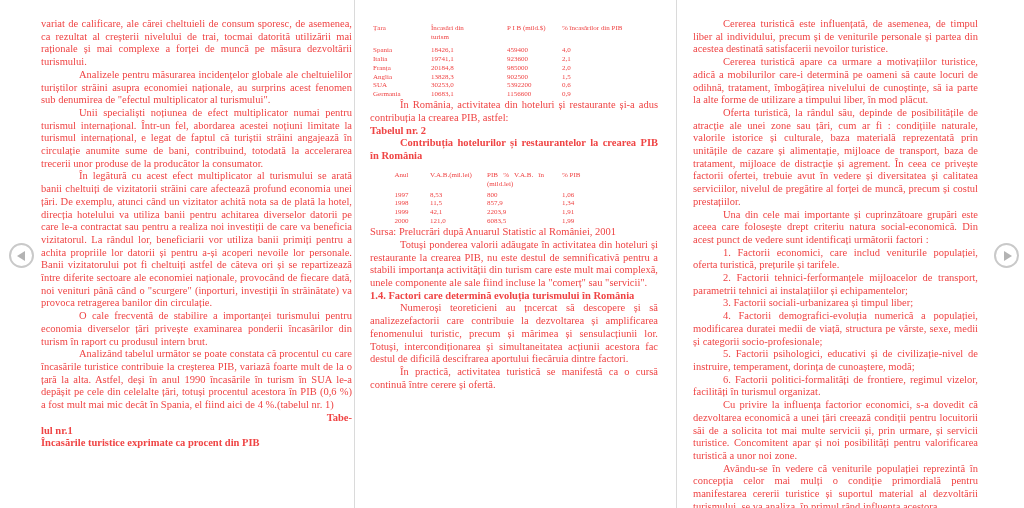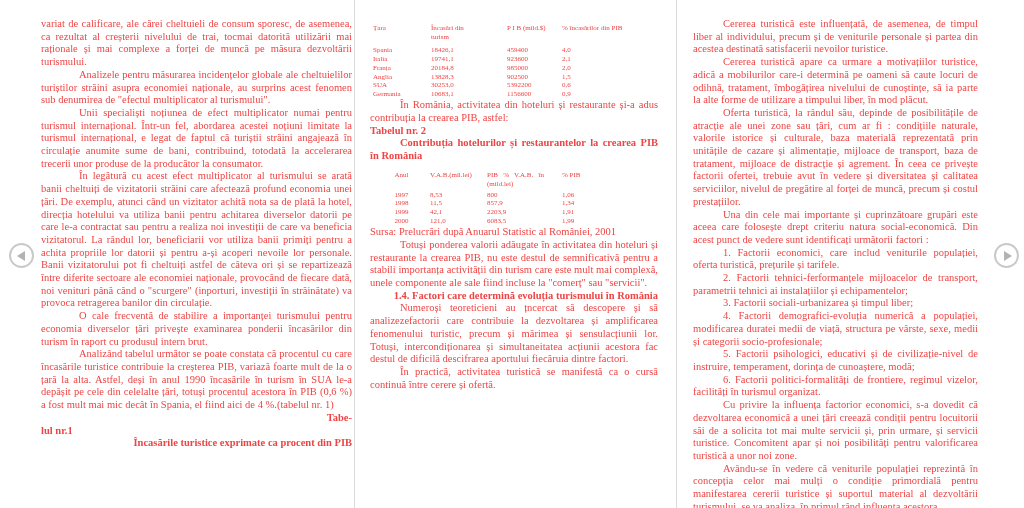--- a/index.html
+++ b/index.html
@@ -10,21 +10,21 @@
   }
   .col { position:absolute; top:18px; font-size:10.5px; line-height:12.7px; text-align:justify; }
   .col-left   { left:41px;  width:311px; }
   .col-middle { left:370px; width:288px; }
   .col-right  { left:693px; width:285px; }
   .col p { margin:0; }
   .col-left  p.ind { text-indent:38px; }
   .col-middle p.ind, .col-right p.ind { text-indent:30px; }
   .bold { font-weight:bold; }
   .t-right { text-align:right; }
-  .t-center { text-align:right; }
+  .t-center { text-align:left; }
   .divider { position:absolute; top:0; width:1px; height:508px; background:#dadada; }
   .divider-1 { left:354px; }
   .divider-2 { left:676px; }
 
   table { border-collapse:collapse; table-layout:fixed; font-size:7px; line-height:8.9px; margin-left:3px; }
   th, td { padding:0; font-weight:normal; text-align:left; vertical-align:top; white-space:pre-wrap; }
   .tbl-1 { width:285px; margin-top:6px; }
   .tbl-1 th:nth-child(1), .tbl-1 td:nth-child(1) { width:58px; }
   .tbl-1 th:nth-child(2), .tbl-1 td:nth-child(2) { width:76px; }
   .tbl-1 th:nth-child(3), .tbl-1 td:nth-child(3) { width:55px; }

